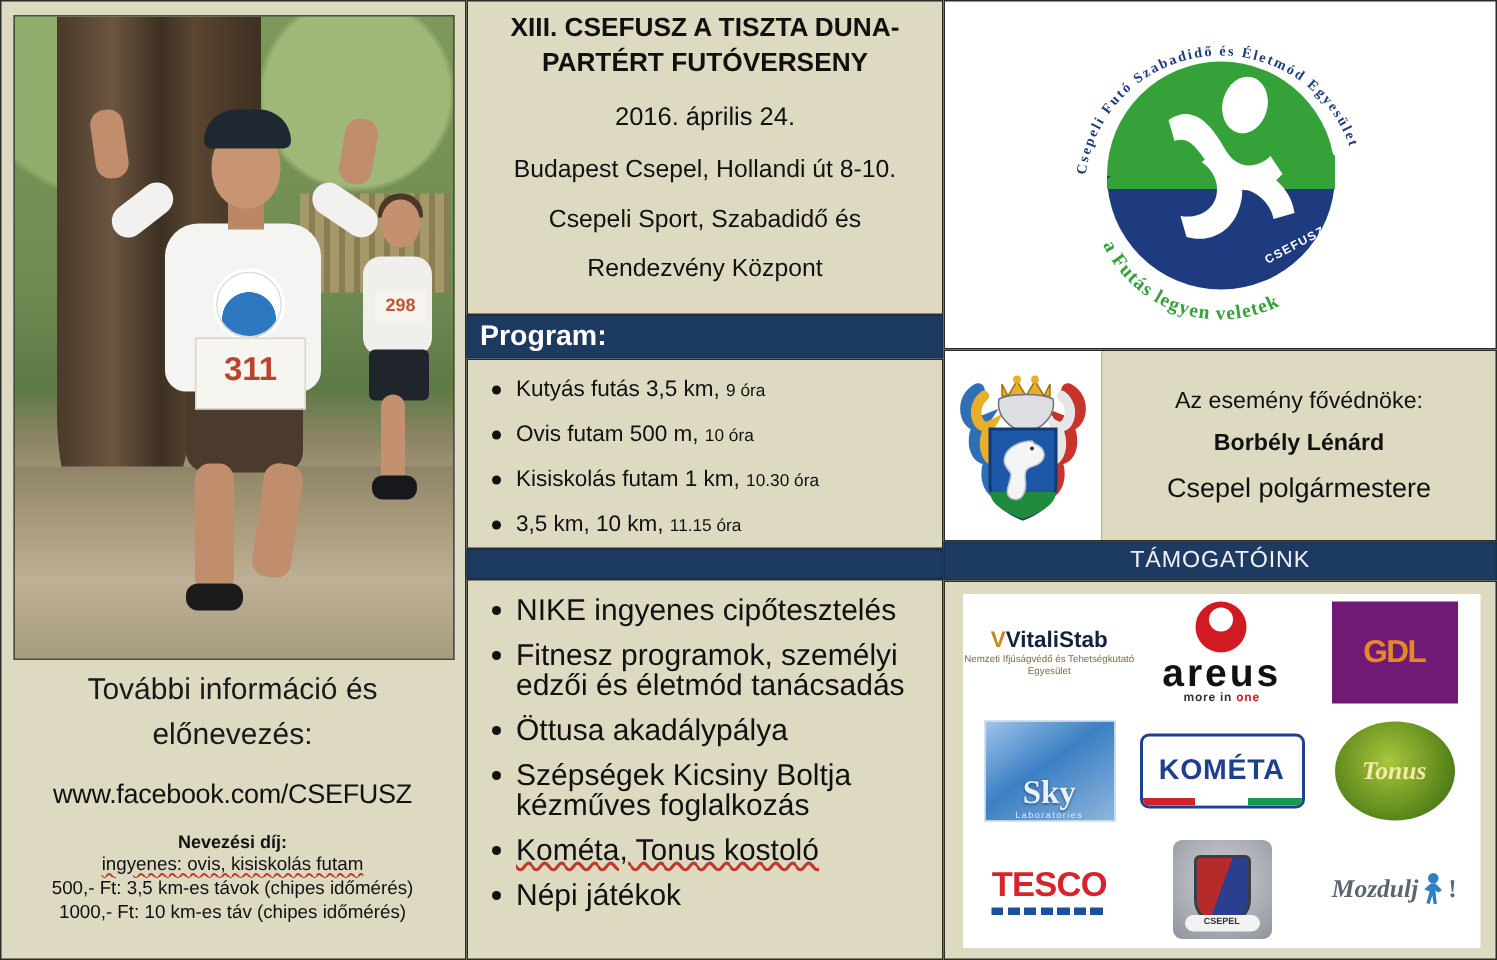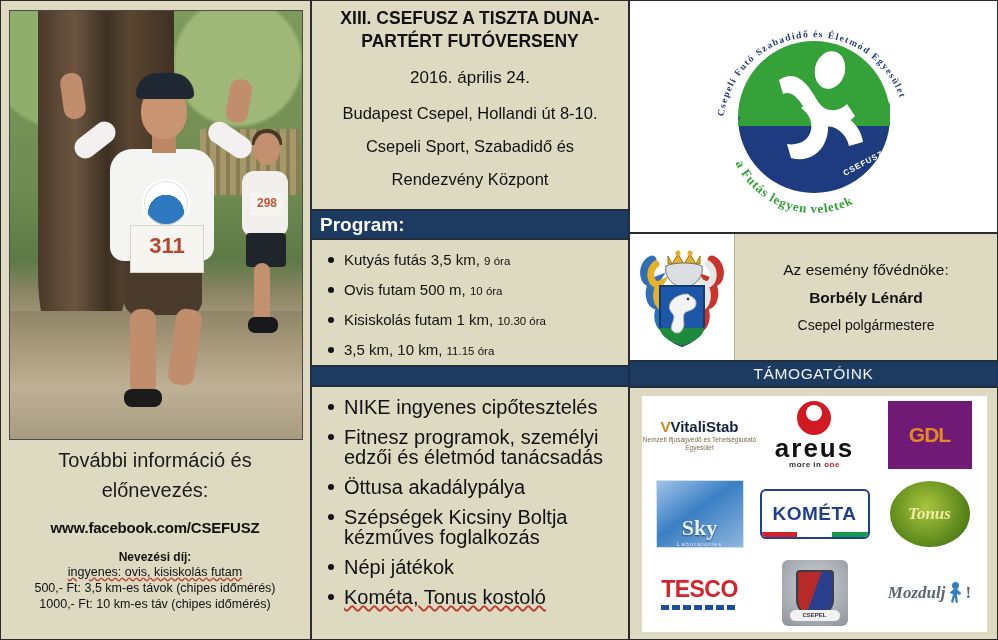--- a/index.html
+++ b/index.html
@@ -60,21 +60,21 @@
   .ph-boy-head{left:244px;top:122px;width:26px;height:32px;background:#c3916f;border-radius:48%;}
   .ph-boy-hair{left:242px;top:118px;width:30px;height:16px;background:#4a3726;border-radius:14px 14px 0 0;}
   .ph-boy-bib{left:240px;top:182px;width:34px;height:22px;background:#f6f4ee;}
   .ph-boy-bib b{display:block;text-align:center;font:700 12px/20px "Liberation Sans",sans-serif;color:#c2553a;}
   .ph-boy-shorts{left:236px;top:222px;width:40px;height:34px;background:#20242b;border-radius:4px;}
   .ph-boy-leg{left:244px;top:252px;width:16px;height:60px;background:#c3916f;border-radius:8px;}
   .ph-boy-shoe{left:238px;top:306px;width:30px;height:16px;background:#16181c;border-radius:7px;}
 
   #info-block{position:absolute;left:8px;top:444px;width:292px;height:188px;text-align:center;}
   .info-line{font-size:20px;line-height:30px;color:#1a1a1a;}
-  .fb-url{font-size:15px;font-weight:700;letter-spacing:-.2px;margin-top:14px;color:#111;}
+  .fb-url{font-size:18px;font-weight:400;letter-spacing:-.2px;margin-top:14px;color:#111;}
   .fee-title{font-size:12px;font-weight:700;margin-top:14px;}
   .fee-line{font-size:12.5px;line-height:16px;}
   .squig{text-decoration:underline;text-decoration-style:wavy;text-decoration-color:#c0392b;}
   #title-box{left:311px;top:0;width:318px;height:210px;background:#dedac2;
       border:1px solid #2b2b2b;text-align:center;padding:6px 8px 0;}
   .t-main{font-size:17.5px;font-weight:700;line-height:23px;color:#101010;}
   .t-date{font-size:17px;line-height:30px;margin-top:10px;}
   .t-addr{font-size:16.5px;line-height:25px;margin-top:8px;}
 
   #program-bar{left:311px;top:210px;width:318px;height:29px;background:#1d3b60;
@@ -96,21 +96,21 @@
   .badge{position:absolute;left:50%;top:50%;transform:translate(-50%,-50%);width:218px;height:218px;}
   .badge svg{display:block;}
 
   #patron-box{left:629px;top:233px;width:369px;height:128px;background:#dedac2;border:1px solid #2b2b2b;
      display:flex;align-items:stretch;}
   #coa{width:104px;background:#ffffff;border-right:1px solid #b9b49b;position:relative;}
   #coa svg{position:absolute;left:50%;top:50%;transform:translate(-50%,-50%);}
   #patron-text{flex:1;display:flex;flex-direction:column;justify-content:center;align-items:center;text-align:center;gap:10px;}
   .p1{font-size:15.5px;}
   .p2{font-size:15.5px;font-weight:700;}
-  .p3{font-size:14px;}
+  .p3{font-size:18px;}
 
   #sponsor-bar{left:629px;top:361px;width:369px;height:26px;background:#1d3b60;border:1px solid #16304e;
      color:#eef2f6;font-size:15.5px;display:flex;align-items:center;justify-content:center;letter-spacing:.6px;}
   #sponsor-box{left:629px;top:387px;width:369px;height:253px;background:#dedac2;border:1px solid #2b2b2b;}
   #sponsor-inner{position:absolute;left:12px;top:8px;width:345px;height:236px;background:#fff;
      display:grid;grid-template-columns:1fr 1fr 1fr;grid-template-rows:1fr 1fr 1fr;
      align-items:center;justify-items:center;}
   .sp{display:flex;align-items:center;justify-content:center;width:100%;height:100%;}
 
   
@@ -231,22 +231,22 @@
   </div>
 
   <div class="cell" id="divider-bar"></div>
 
   <div class="cell" id="extras-box">
     <ul class="bul">
       <li>NIKE ingyenes cipőtesztelés</li>
       <li>Fitnesz programok, személyi edzői és életmód tanácsadás</li>
       <li>Öttusa akadálypálya</li>
       <li>Szépségek Kicsiny Boltja kézműves foglalkozás</li>
+      <li><span class="squig">Kométa, Tonus kostoló</span></li>
       <li>Népi játékok</li>
-      <li><span class="squig">Kométa, Tonus kostoló</span></li>
     </ul>
   </div>
 
   <div class="cell" id="logo-box">
     <div class="badge">
       <svg width="218" height="218" viewBox="0 0 218 218">
         <defs>
           <path id="arcTop" d="M 18,120 A 91,91 0 0 1 200,120"></path>
           <path id="arcBot" d="M 22,118 A 87,87 0 0 0 196,118"></path>
         </defs>

